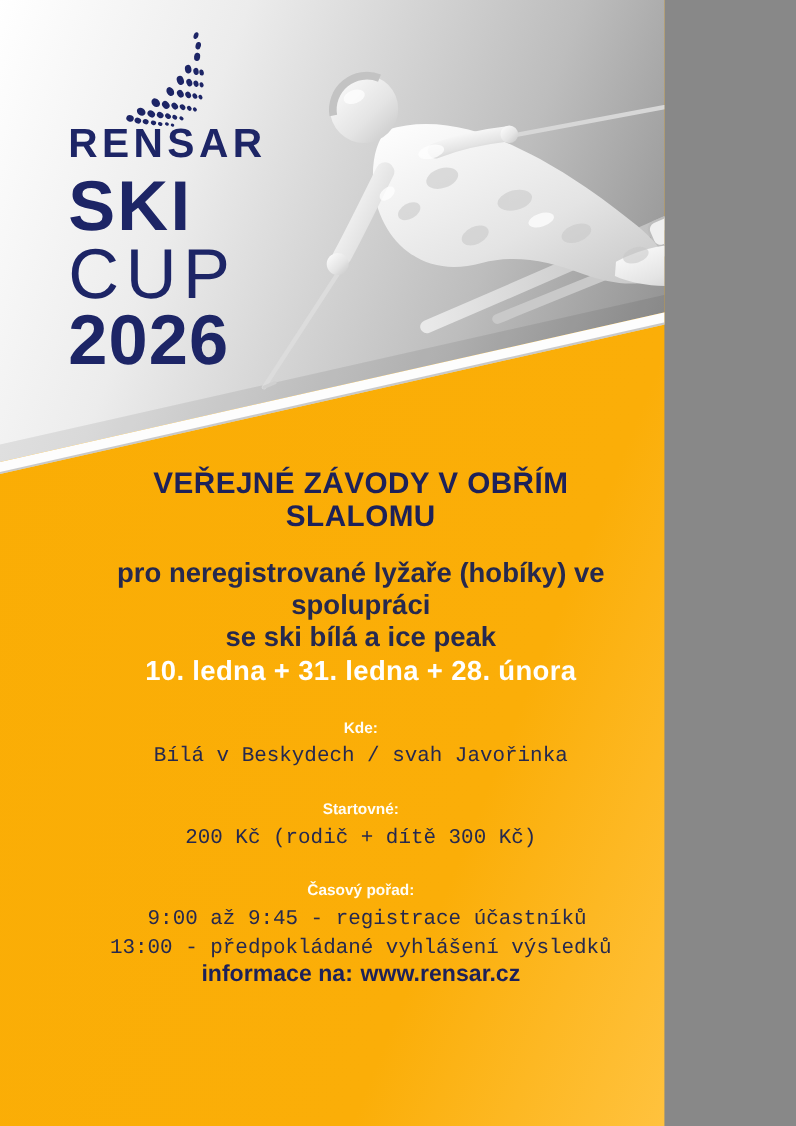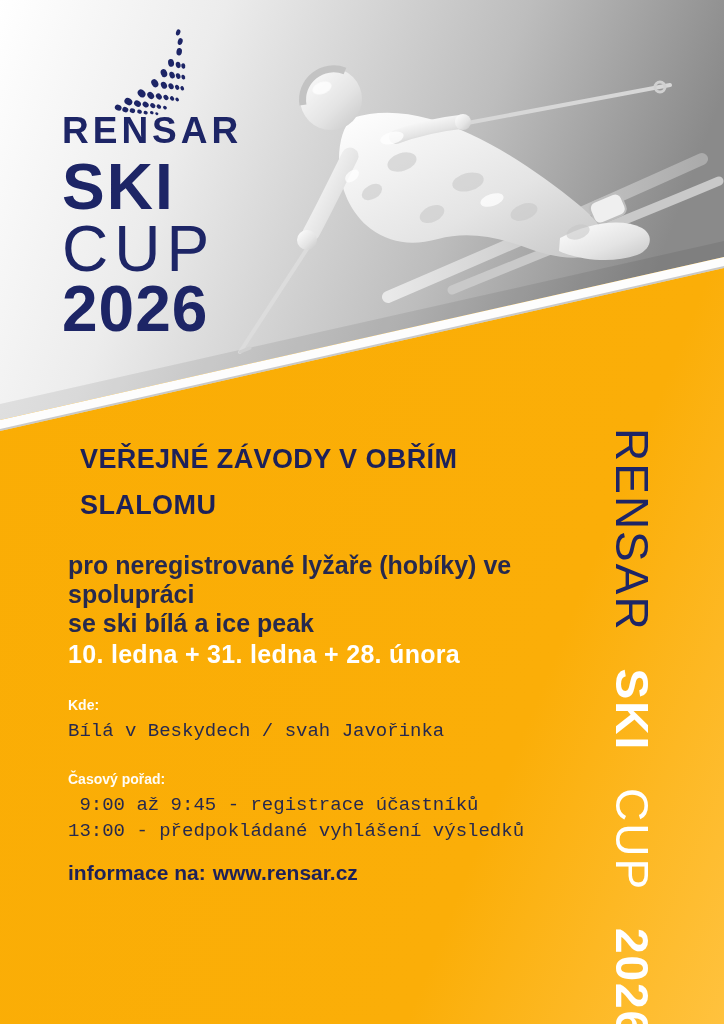--- a/index.html
+++ b/index.html
@@ -4,23 +4,24 @@
 <style>
   * { box-sizing: border-box; }
   html, body { margin: 0; padding: 0; }
   body {
     width: 724px; height: 1024px;
     font-family: "Liberation Sans", sans-serif;
     background: #888;
   }
   .page {
     position: relative;
-    width: 724px; height: 1024px;
+    width: 604px; height: 1024px;
     overflow: hidden;
     background: linear-gradient(112deg, #FAAD04 0%, #FBAE08 72%, #FFC23E 100%);
+    text-align: center;
   }
   
   .bg-svg {
     position: absolute; left: 0; top: 0;
     width: 724px; height: 1024px;
   }
   
   .logo-block { position: absolute; left: 62px; top: 24px; width: 260px; }
   .swoosh { position: absolute; left: 44px; top: 0; width: 122px; height: 92px; }
   .brand {
@@ -31,44 +32,43 @@
   .logo-line { position: absolute; left: 0; white-space: nowrap; color: #1D2566; line-height: 1; }
   .logo-ski  { top: 131px; font-size: 64px; font-weight: 800; letter-spacing: 2px; }
   .logo-cup  { top: 193px; font-size: 64px; font-weight: 400; letter-spacing: 6px; }
   .logo-year { top: 253px; font-size: 64px; font-weight: 800; letter-spacing: 1px; }
   
   .content {
     position: absolute; left: 68px; top: 424px; width: 520px;
     color: #26294E;
   }
   .headline {
-    margin: 12px;
+    margin: 0;
     font-size: 27px; font-weight: 800; letter-spacing: 0.4px;
-    color: #1D2159; line-height: 46px;
+    color: #1D2159; line-height: 30px;
   }
   .intro {
     margin-top: 23px;
     font-size: 25px; font-weight: 700; line-height: 29px;
     color: #26294E;
   }
   .dates {
     font-size: 25px; font-weight: 800; letter-spacing: 0.3px;
     color: #FFFFFF; line-height: 32px;
   }
   .section { margin-top: 22px; }
   .section .label {
     font-size: 14px; font-weight: 600; line-height: 26px;
     color: rgba(255,255,255,0.97);
   }
   .section .line {
     font-size: 19px; font-weight: 500; line-height: 26px;
     color: #26294E; white-space: pre-wrap; font-family: Liberation Mono, monospace;
   }
   .info {
-    margin-top: 17px;
     font-size: 21px; font-weight: 800; color: #1D2159;
   }
   .info .url { margin-left: 7px; }
   
   .v-text {
     position: absolute; left: 664px; top: 428px;
     width: 552px; height: 64px;
     transform: rotate(90deg); transform-origin: 0 0;
     font-size: 46px; letter-spacing: 2px; line-height: 64px;
     white-space: nowrap;
@@ -220,20 +220,24 @@
     </div>
 
     <div class="dates">10. ledna + 31. ledna + 28. února</div>
 
     <div class="section">
       <div class="label">Kde:</div>
       <div class="line">Bílá v Beskydech / svah Javořinka</div>
     </div>
 
 
+    <div class="section">
+      <div class="label">Startovné:</div>
+      <div class="line">200 Kč (rodič + dítě 300 Kč)</div>
+    </div>
 
     <div class="section">
       <div class="label">Časový pořad:</div>
       <div class="line"> 9:00 až 9:45 - registrace účastníků</div>
       <div class="line">13:00 - předpokládané vyhlášení výsledků</div>
     </div>
 
     <div class="info">
       <span>informace na:</span><span class="url">www.rensar.cz</span>
     </div>

